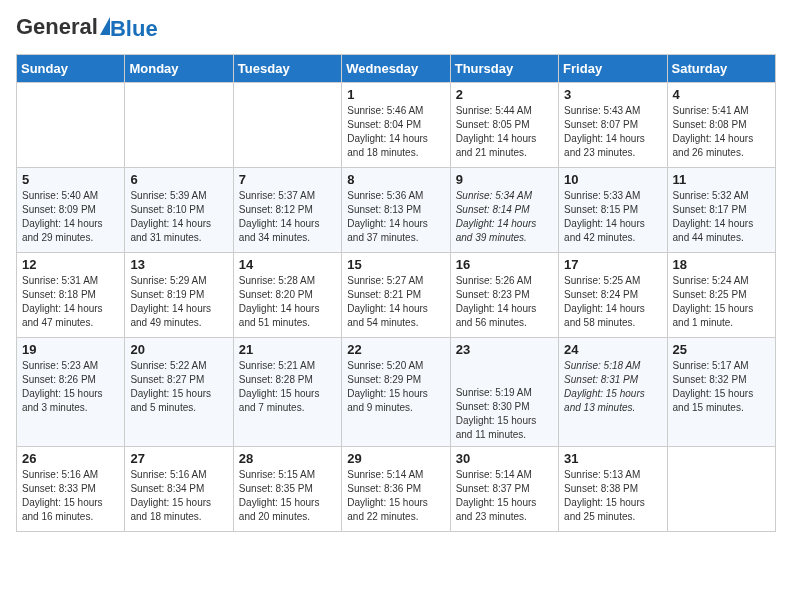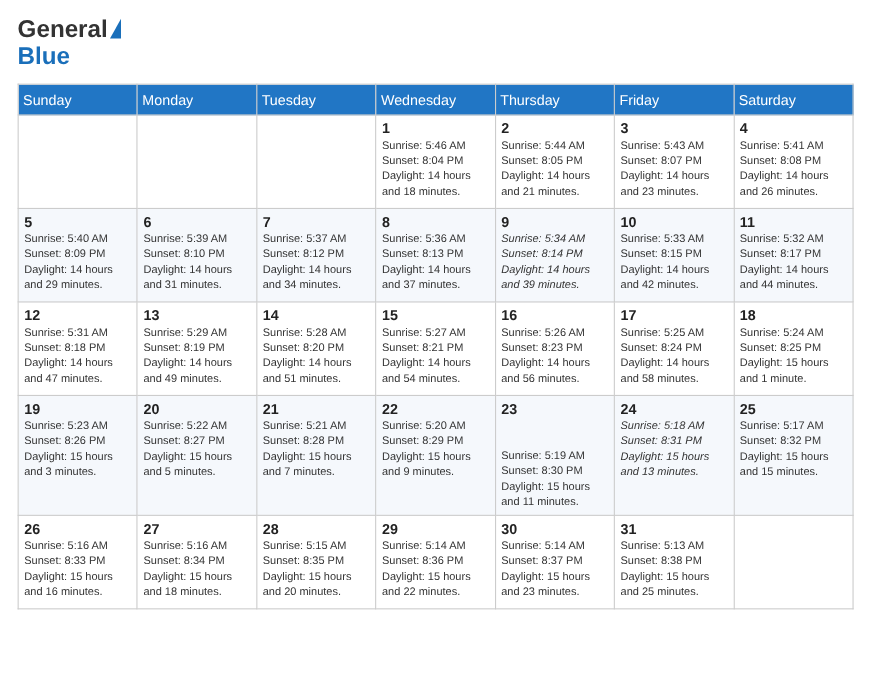--- a/index.html
+++ b/index.html
@@ -11,21 +11,21 @@
       padding: 16px;
     }
     .header {
       display: flex;
       justify-content: space-between;
       align-items: flex-start;
       margin-bottom: 12px;
     }
     .logo {
       display: flex;
-      flex-direction: column;
+      flex-direction: row;
       align-items: flex-start;
     }
     .logo-text {
       display: flex;
       align-items: center;
       font-size: 22px;
       font-weight: bold;
       color: #333;
       line-height: 1;
     }
@@ -52,21 +52,21 @@
     }
     table {
       width: 100%;
       border-collapse: collapse;
       table-layout: fixed;
     }
     thead th {
       background: #2176c5;
       color: #fff;
       font-size: 13px;
-      font-weight: normal;
+      font-weight: bold;
       padding: 6px 4px;
       text-align: left;
       border: 1px solid #ccc;
     }
     tbody td {
       vertical-align: top;
       border: 1px solid #ccc;
       padding: 4px 5px;
       font-size: 10.5px;
       color: #222;

